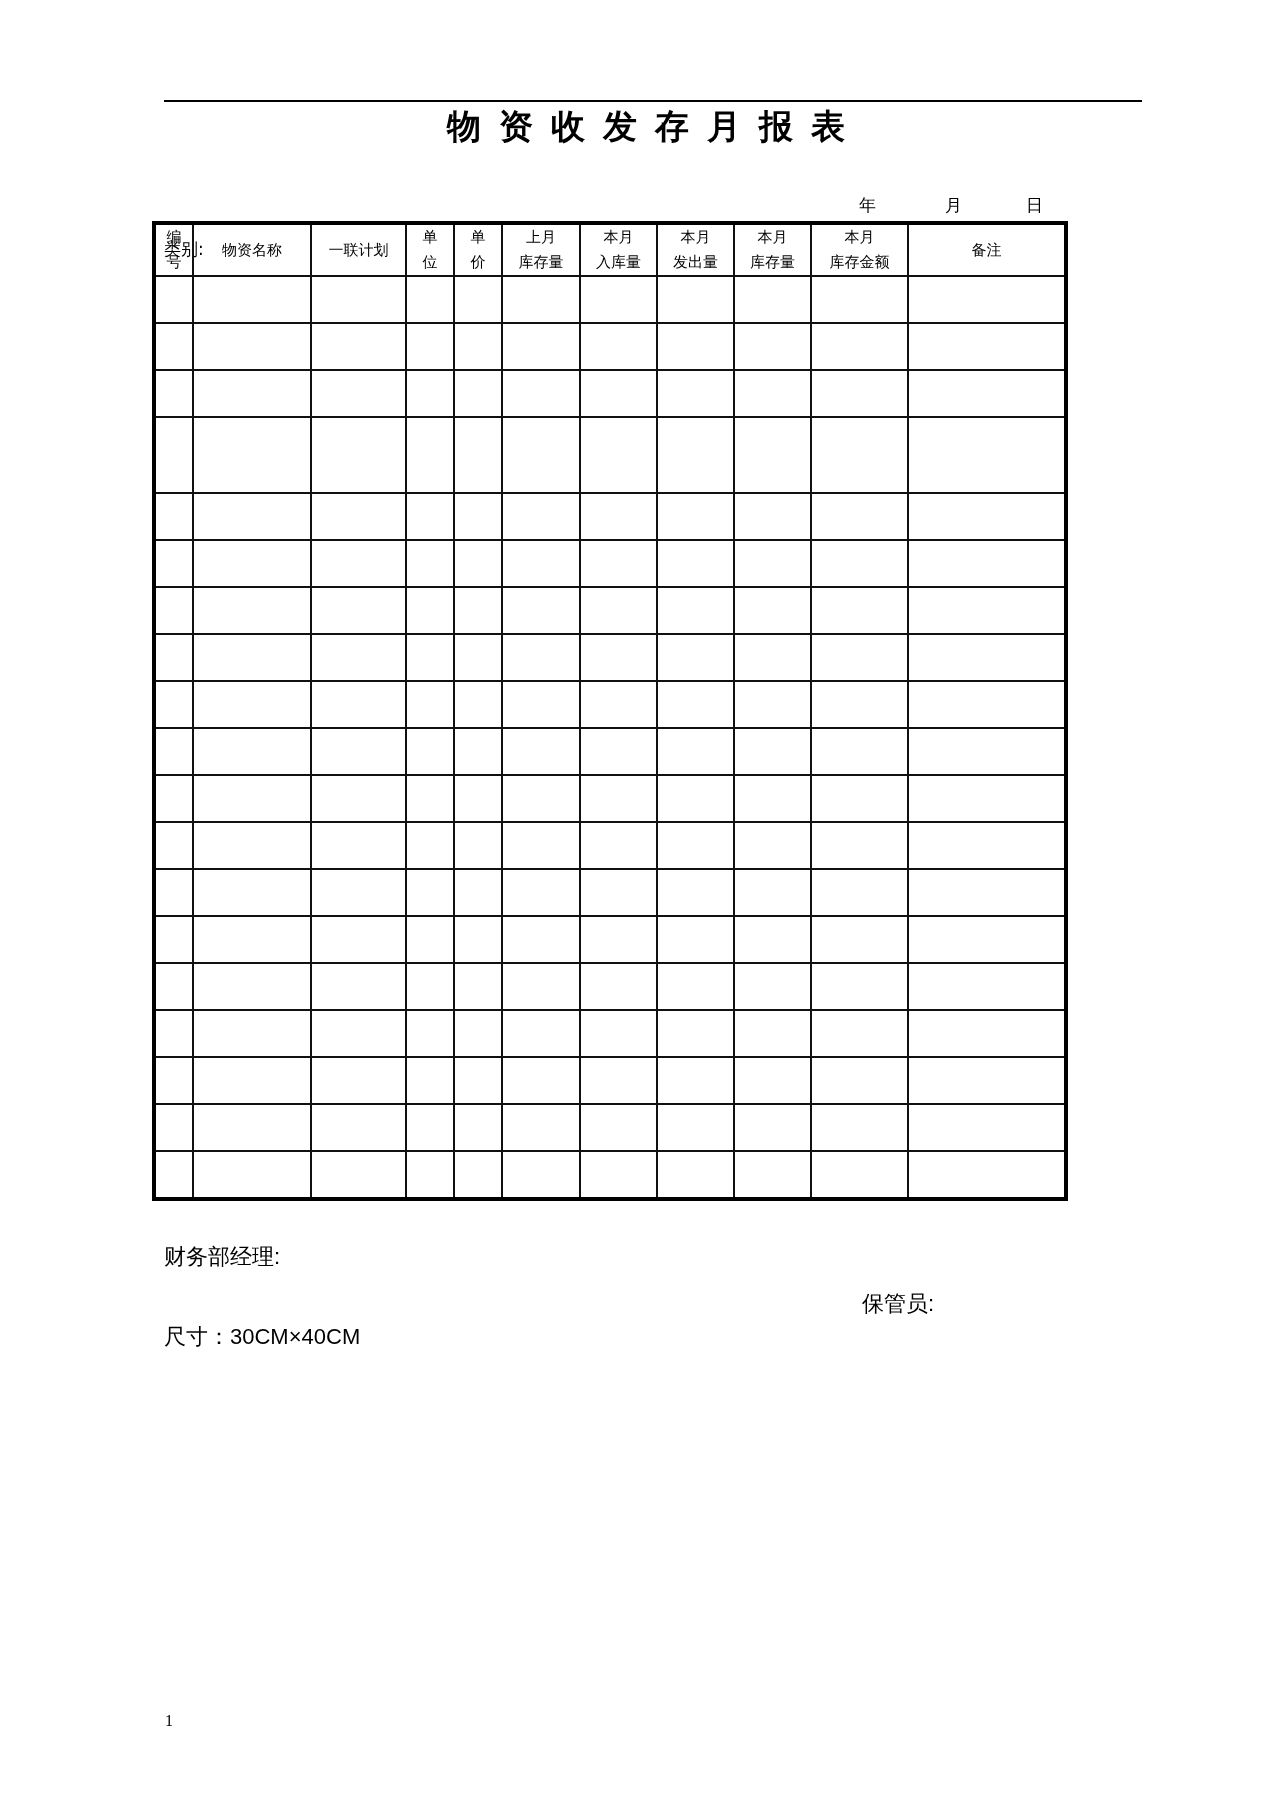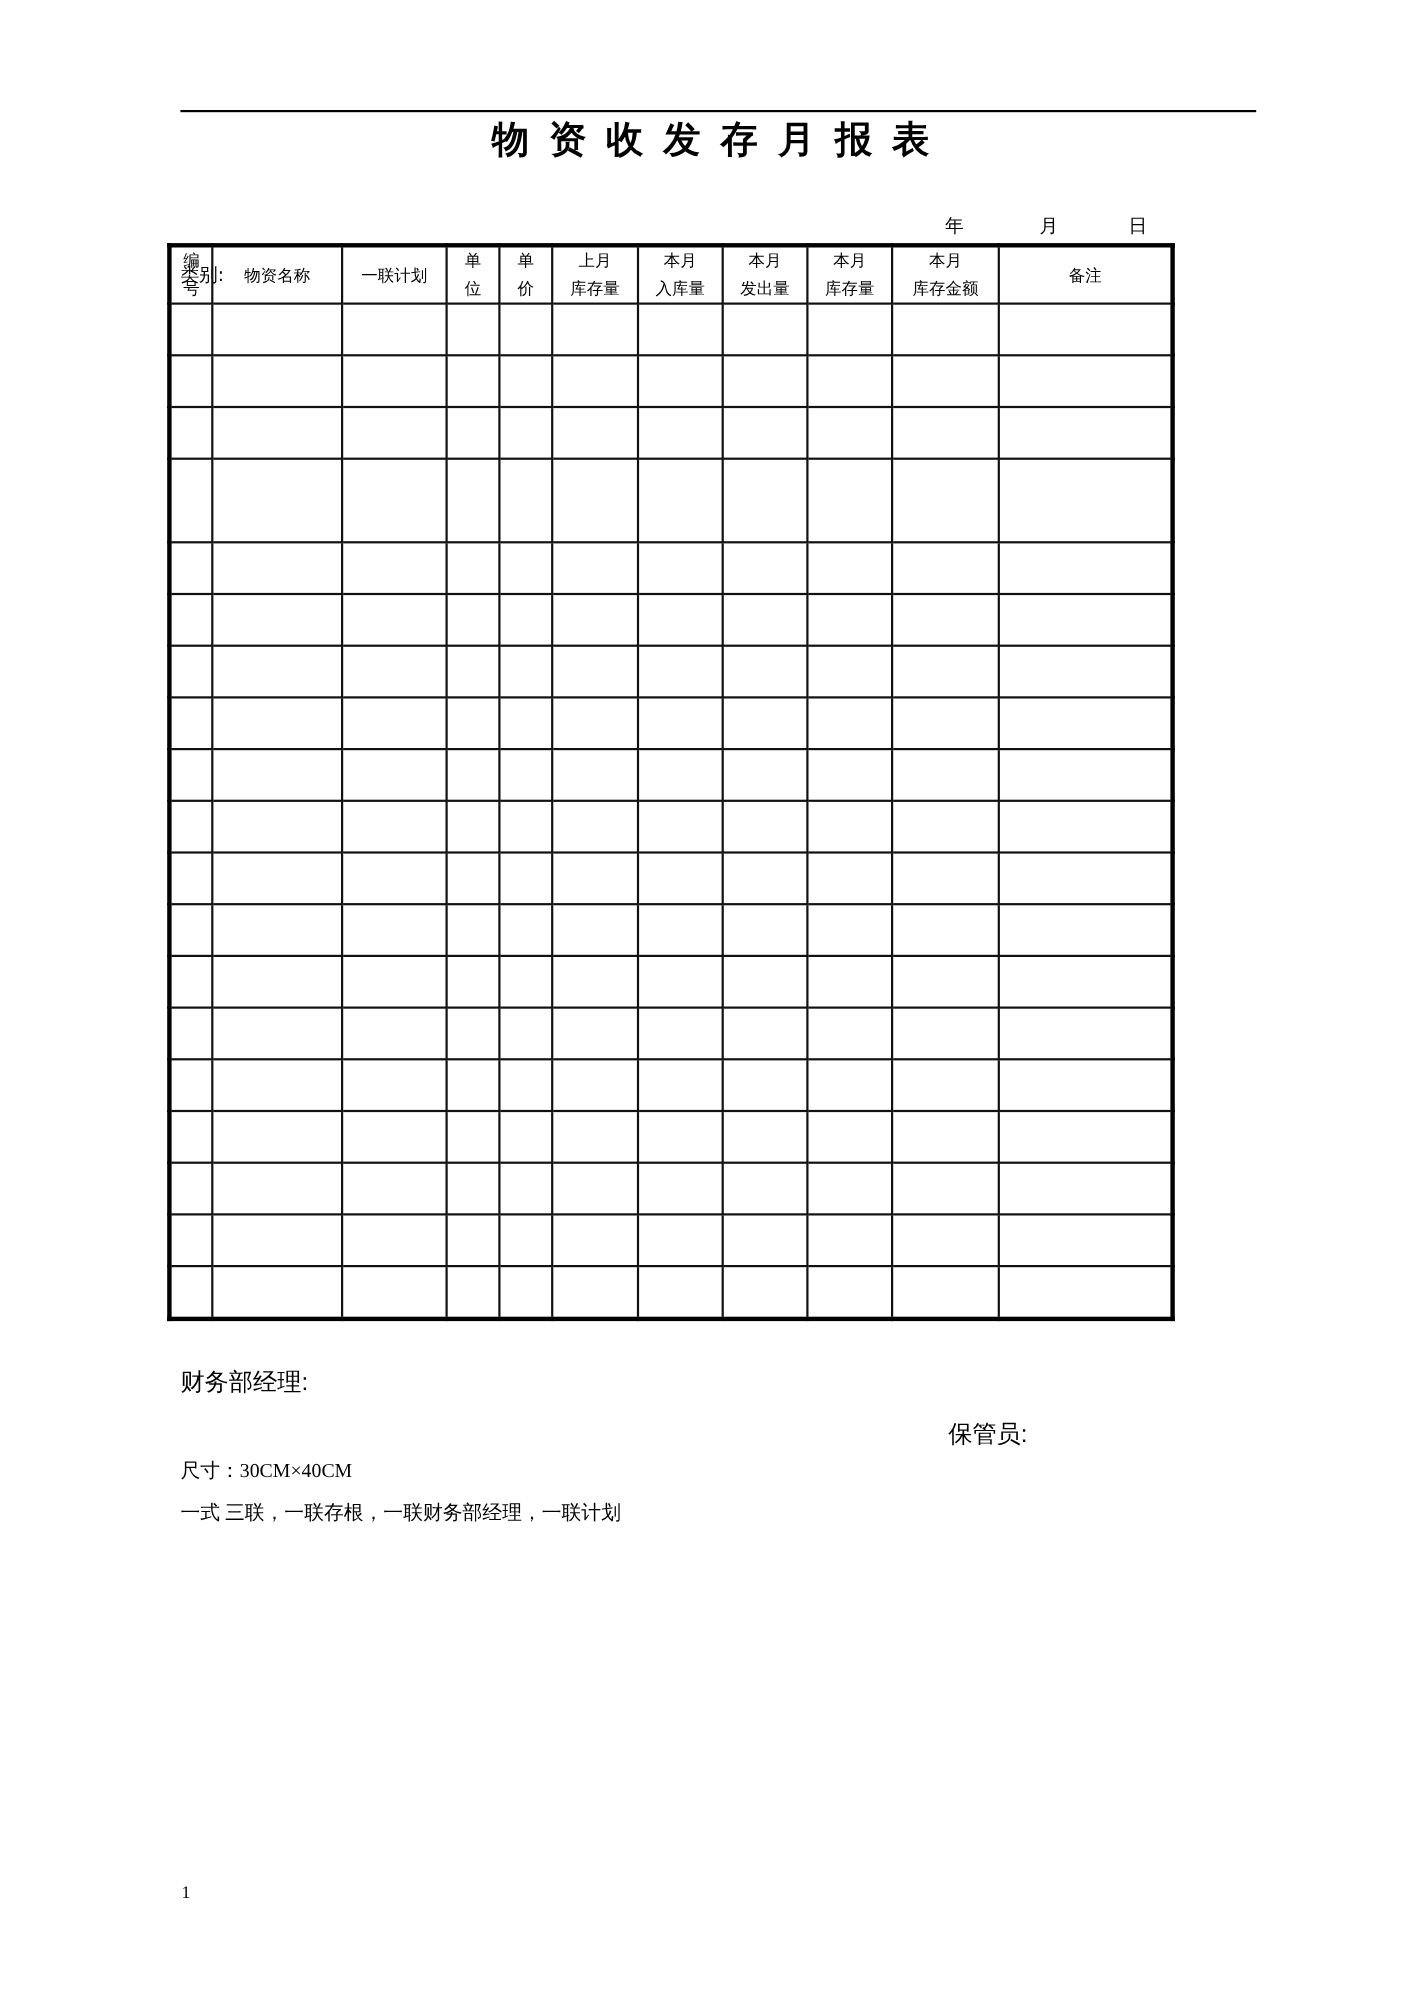--- a/index.html
+++ b/index.html
@@ -45,22 +45,23 @@
   table.report tr.tall td { height: 74px; }
 
   .footer-sign {
     position: absolute; top: 1242px; font-size: 22px;
     font-family: Liberation Sans, sans-serif;
   }
   .footer-sign.finance { left: 164px; }
   .footer-sign.keeper { left: 862px; margin-top: 47px; }
 
   .notes {
-    position: absolute; left: 164px; top: 1318px; font-size: 18px; line-height: 38px;
-    font-family: Liberation Serif, serif;
+    position: absolute; left: 164px; top: 1318px; font-size: 22px; line-height: 38px;
+    font-family: Liberation Sans, sans-serif;
+    text-align: center;
   }
   .page-number {
     position: absolute; left: 165px; top: 1712px; font-size: 16px;
     font-family: "Liberation Serif", "DejaVu Serif", serif;
   }
 </style>
 </head>
 <body>
 
 <div class="top-rule"></div>
@@ -380,16 +381,15 @@
         <td></td>
       </tr>
     </tbody>
 </table>
 
 <div class="footer-sign finance">财务部经理:</div>
 <div class="footer-sign keeper">保管员:</div>
 
 <div class="notes">
   <div>尺寸：30CM×40CM</div>
-  <div>一式 三联，一联存根，一联财务部经理，一联计划</div>
 </div>
 
 <div class="page-number">1</div>
 
 </body></html>

